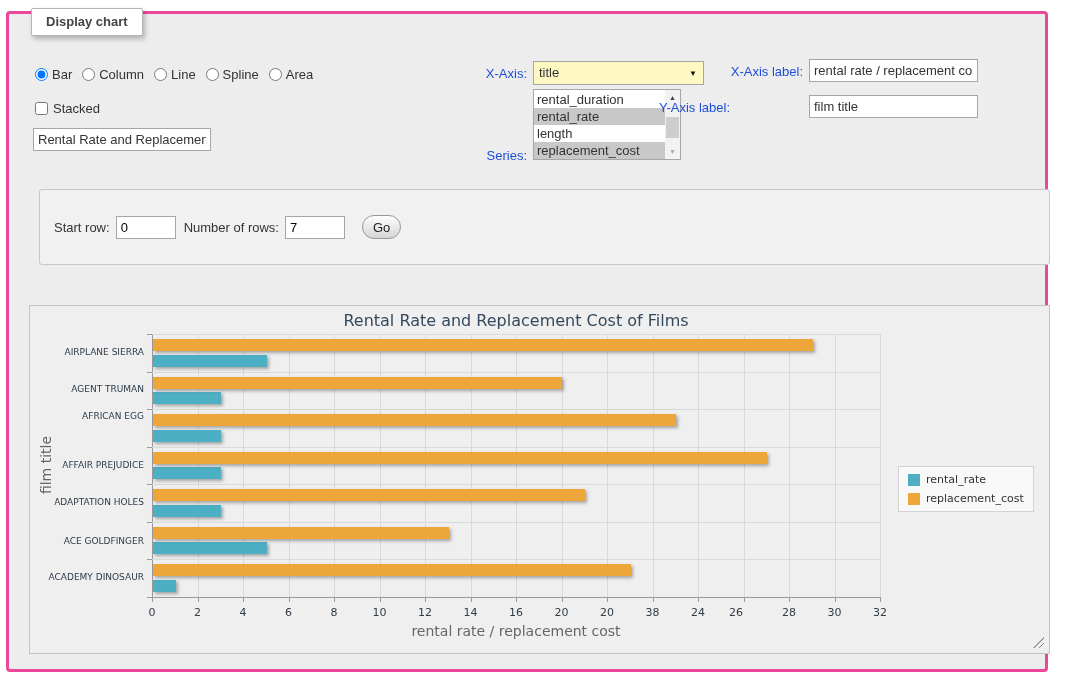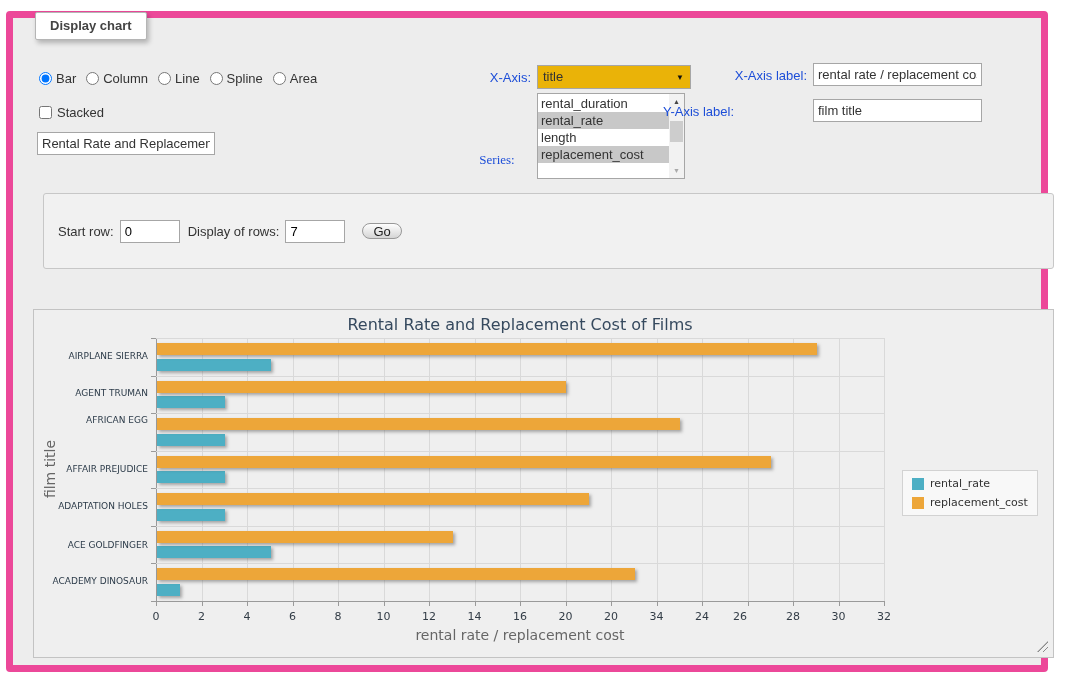--- a/index.html
+++ b/index.html
@@ -1,46 +1,46 @@
 <!DOCTYPE html>
 <html><head>
 <meta charset="utf-8">
 <style>
   * { box-sizing: border-box; margin: 0; padding: 0; }
   html,body { width: 1081px; height: 681px; background: #ffffff;
     font-family: "Liberation Sans", sans-serif; font-size: 13px; color: #333; }
   body { position: relative; overflow: hidden; }
 
   .fieldset { position: absolute; left: 6px; top: 11px; width: 1042px; height: 661px;
-    background: #ededed; border: 7px solid #ec4899; border-radius: 4px; }
+    background: #ededed; border: 3px solid #ec4899; border-radius: 4px; }
   .legend-tab { position: absolute; left: 22px; top: -6px; background: #fff;
     border: 1px solid #b5b5b5; border-radius: 2px; padding: 5px 14px 6px 14px;
     font-weight: bold; font-size: 13px; color: #444;
     box-shadow: 2px 3px 5px rgba(0,0,0,0.25); }
 
   
   .chart-types { position: absolute; left: 26px; top: 53px; display: flex; gap: 10px; align-items: center; }
   .chart-types label { display: flex; align-items: center; gap: 4px; cursor: default; }
   .stacked { position: absolute; left: 26px; top: 87px; display: flex; align-items: center; gap: 5px; }
 
   .title-input { position: absolute; left: 24px; top: 114px; width: 178px; height: 23px;
     border: 1px solid #a6a6a6; padding: 2px 4px; font-size: 13px; color: #333;
     font-family: "Liberation Sans", sans-serif; background: #fff; }
 
   .lbl { position: absolute; color: #1d4ed8; }
   .xaxis-lbl  { left: 450px; top: 52px;  width: 68px;  text-align: right; }
-  .series-lbl { left: 450px; top: 134px; width: 68px;  text-align: center; font-family: Liberation Serif, serif; }
+  .series-lbl { left: 450px; top: 134px; width: 68px;  text-align: right; }
   .xlabel-lbl { left: 650px; top: 50px;  width: 144px; text-align: right; }
   .ylabel-lbl { left: 650px; top: 86px;  width: 144px; }
 
-  .select { position: absolute; left: 524px; top: 47px; width: 154px; height: 24px;
-    background: #eab308; border: 1px solid #a6a6a6; padding: 3px 18px 3px 5px; }
+  .select { position: absolute; left: 524px; top: 47px; width: 171px; height: 24px;
+    background: #fef9c3; border: 1px solid #a6a6a6; padding: 3px 18px 3px 5px; }
   .select-arrow { position: absolute; right: 6px; top: 7px; font-size: 8px; color: #111; }
 
-  .listbox { position: absolute; left: 524px; top: 75px; width: 148px; height: 86px;
+  .listbox { position: absolute; left: 524px; top: 75px; width: 148px; height: 71px;
     background: #fff; border: 1px solid #a6a6a6; overflow: hidden; }
   .lb-items { position: absolute; left: 0; top: 1px; right: 15px; }
   .lb-item { height: 17px; line-height: 17px; padding-left: 3px; white-space: nowrap; }
   .lb-item.sel { background: #c8c8c8; }
   .lb-scroll { position: absolute; right: 0; top: 0; bottom: 0; width: 15px; background: #f2f2f2; }
   .lb-up, .lb-down { position: absolute; left: 0; width: 15px; height: 15px; font-size: 7px;
     text-align: center; line-height: 15px; }
   .lb-up { top: 0; color: #444; }
   .lb-down { bottom: 0; color: #aaa; }
   .lb-thumb { position: absolute; left: 1px; width: 13px; top: 27px; height: 21px; background: #cdcdcd; }
@@ -50,21 +50,21 @@
   .xlabel-input { left: 800px; top: 45px; width: 169px; }
   .ylabel-input { left: 800px; top: 81px; width: 169px; }
 
   
   .params { position: absolute; left: 30px; top: 175px; width: 1011px; height: 76px;
     background: #f1f1f1; border: 1px solid #c7c7c7; border-radius: 3px;
     display: flex; align-items: center; padding-left: 14px; }
   .params .num-input { width: 60px; height: 23px; border: 1px solid #a6a6a6; padding: 2px 4px;
     font-size: 13px; font-family: "Liberation Sans", sans-serif; background: #fff; margin-left: 6px; }
   .params .spacer { width: 8px; } .params .spacer2 { width: 17px; }
-  .go-btn { height: 16px; min-width: 38px; padding: 0 10px; border: 1px solid #989898;
+  .go-btn { height: 24px; min-width: 38px; padding: 0 10px; border: 1px solid #989898;
     border-radius: 12px; background: linear-gradient(#fefefe, #d5d5d5);
     font-size: 13px; color: #222; font-family: "Liberation Sans", sans-serif; }
 
   
   .chartbox { position: absolute; left: 20px; top: 291px; width: 1021px; height: 349px;
     background: #efefef; border: 1px solid #c3c3c3;
     font-family: "DejaVu Sans", sans-serif; }
   .c-title { position: absolute; left: 122px; width: 728px; top: 5px; text-align: center;
     font-size: 16px; color: #35495e; }
   .vline { position: absolute; width: 1px; }
@@ -147,21 +147,21 @@
   <span class="lbl xlabel-lbl">X-Axis label:</span>
   <input class="text-input xlabel-input" value="rental rate / replacement cost" style="">
 
   <span class="lbl ylabel-lbl">Y-Axis label:</span>
   <input class="text-input ylabel-input" value="film title" style="">
 
   <div class="params">
     <span>Start row:</span>
     <input class="num-input" value="0" style="">
     <span class="spacer"></span>
-    <span>Display of rows:</span>
+    <span>Number of rows:</span>
     <input class="num-input" value="7" style="">
     <span class="spacer2"></span>
     <button class="go-btn">Go</button>
   </div>
 
   <div class="chartbox" id="chart">
     <div class="resize-handle"></div>
   <div class="c-title">Rental Rate and Replacement Cost of Films</div>
       <div class="vline" style="left: 122px; top: 28px; height: 263px; background: rgb(154, 154, 154);"></div>
       <div class="vtick" style="left: 122px; top: 291px;"></div>
@@ -191,21 +191,21 @@
       <div class="vtick" style="left: 486px; top: 291px;"></div>
       <div class="xlab" style="left: 471px; top: 300px;">16</div>
       <div class="vline" style="left: 531.5px; top: 28px; height: 263px; background: rgb(217, 217, 217);"></div>
       <div class="vtick" style="left: 531.5px; top: 291px;"></div>
       <div class="xlab" style="left: 516.5px; top: 300px;">20</div>
       <div class="vline" style="left: 577px; top: 28px; height: 263px; background: rgb(217, 217, 217);"></div>
       <div class="vtick" style="left: 577px; top: 291px;"></div>
       <div class="xlab" style="left: 562px; top: 300px;">20</div>
       <div class="vline" style="left: 622.5px; top: 28px; height: 263px; background: rgb(217, 217, 217);"></div>
       <div class="vtick" style="left: 622.5px; top: 291px;"></div>
-      <div class="xlab" style="left: 607.5px; top: 300px;">34</div>
+      <div class="xlab" style="left: 607.5px; top: 300px;">38</div>
       <div class="vline" style="left: 668px; top: 28px; height: 263px; background: rgb(217, 217, 217);"></div>
       <div class="vtick" style="left: 668px; top: 291px;"></div>
       <div class="xlab" style="left: 653px; top: 300px;">24</div>
       <div class="vline" style="left: 713.5px; top: 28px; height: 263px; background: rgb(217, 217, 217);"></div>
       <div class="vtick" style="left: 713.5px; top: 291px;"></div>
       <div class="xlab" style="left: 691px; top: 300px;">26</div>
       <div class="vline" style="left: 759px; top: 28px; height: 263px; background: rgb(217, 217, 217);"></div>
       <div class="vtick" style="left: 759px; top: 291px;"></div>
       <div class="xlab" style="left: 744px; top: 300px;">28</div>
       <div class="vline" style="left: 804.5px; top: 28px; height: 263px; background: rgb(217, 217, 217);"></div>

